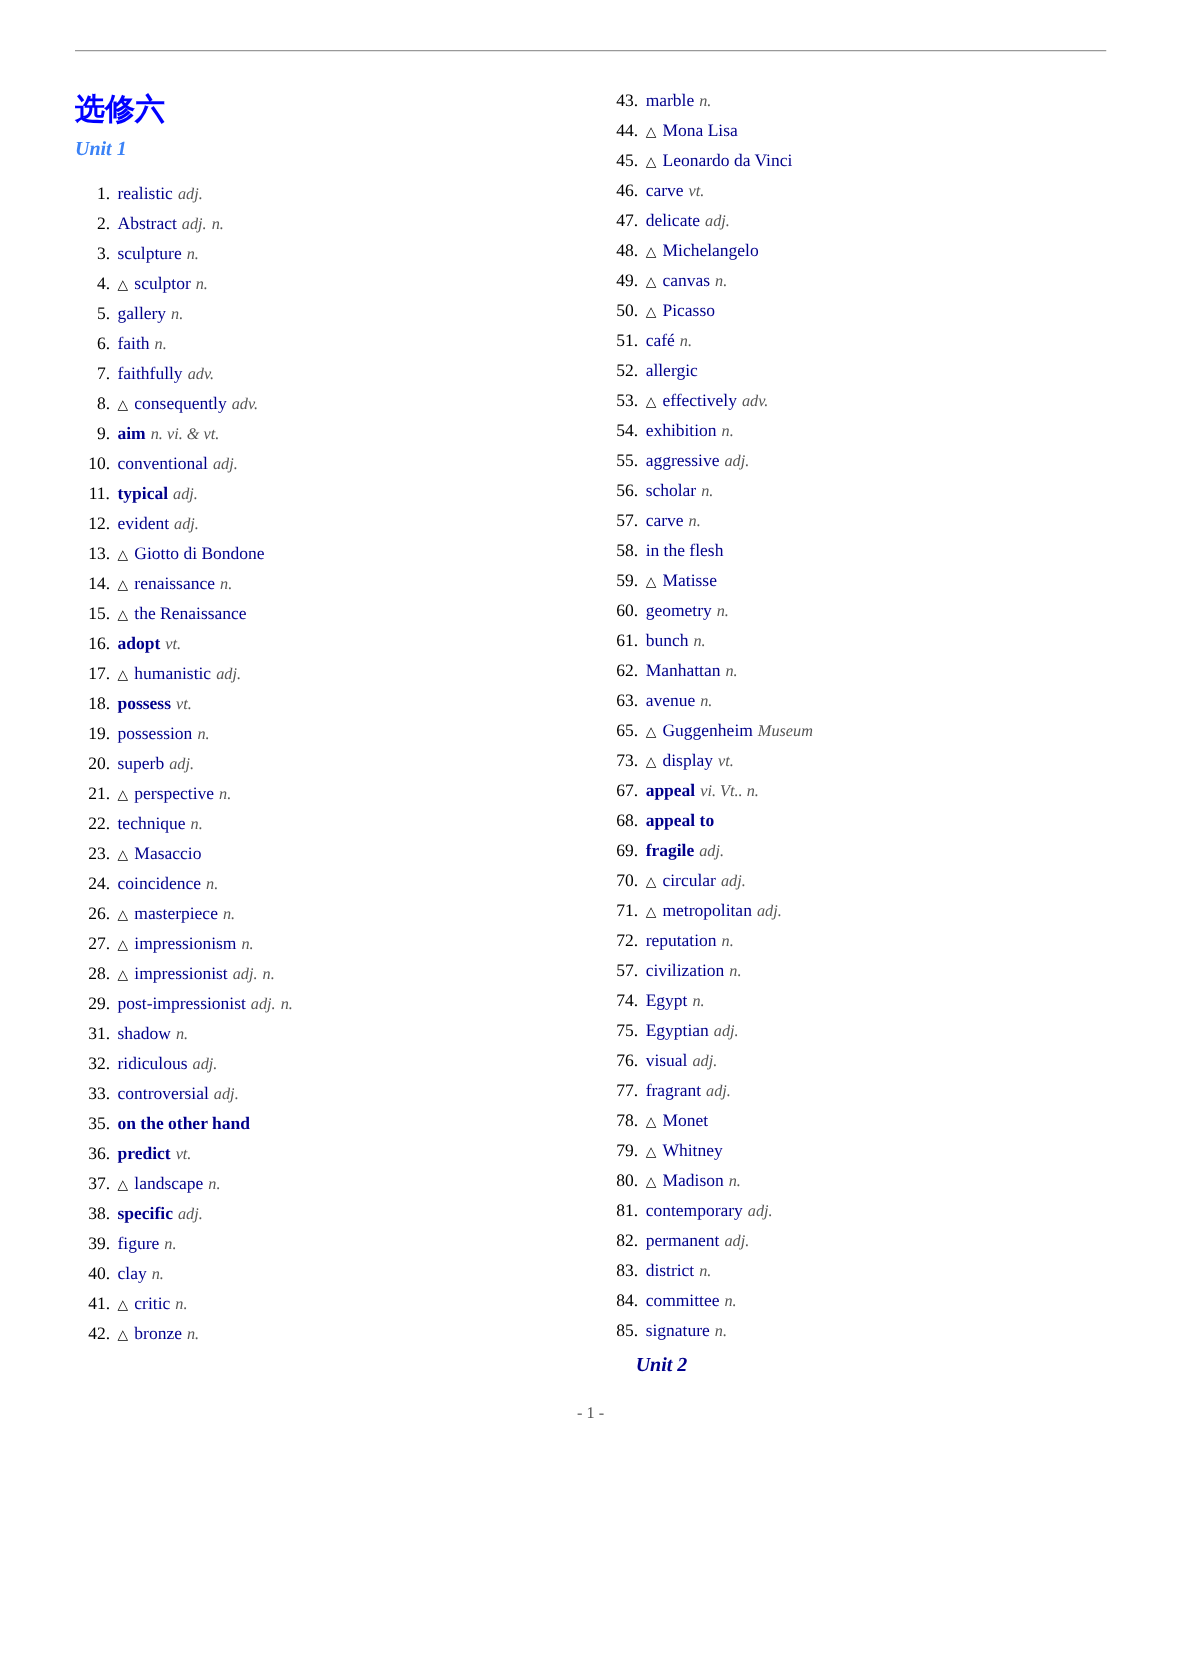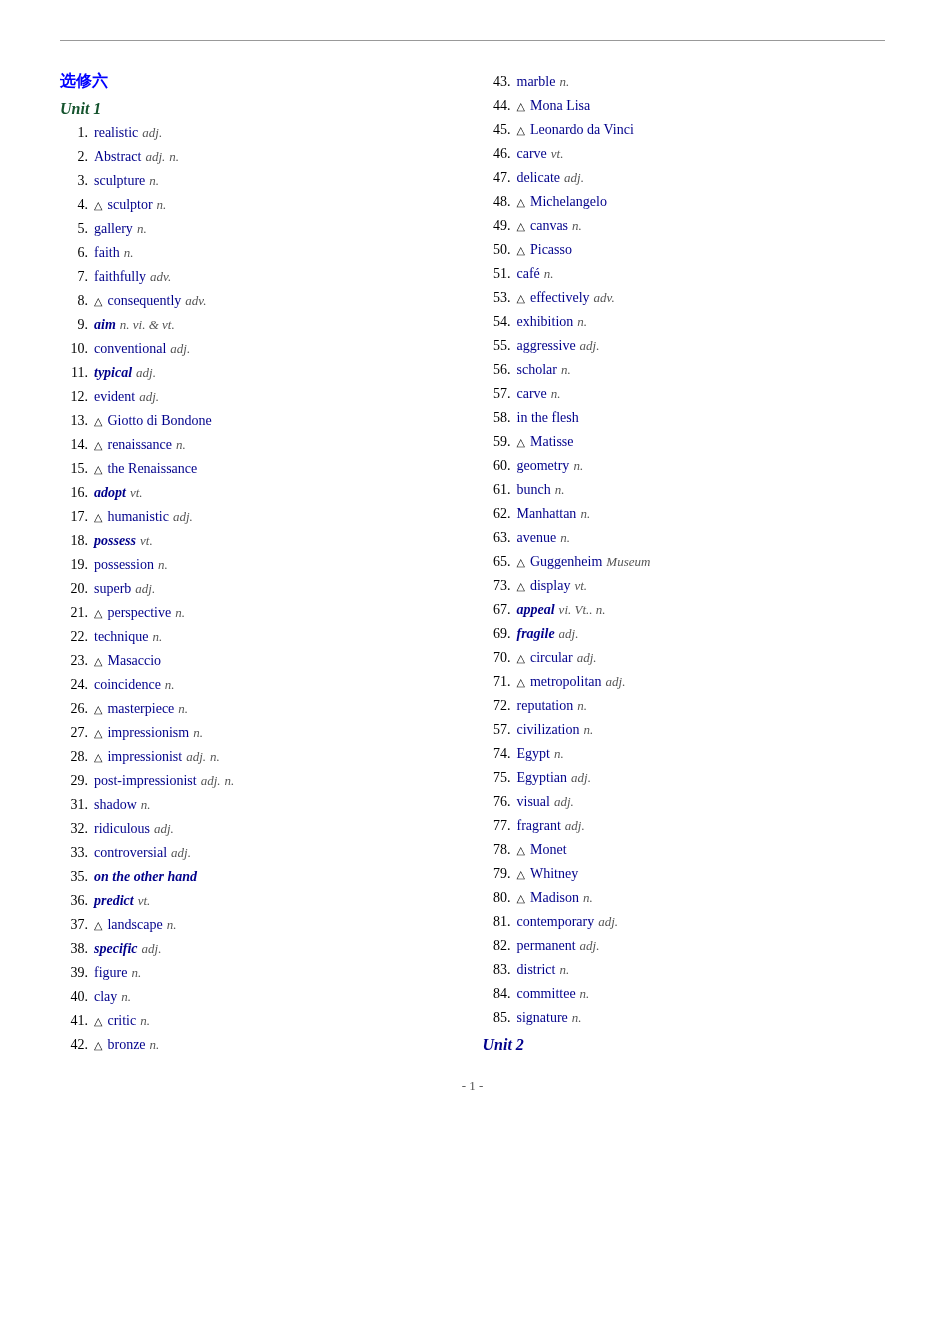--- a/index.html
+++ b/index.html
@@ -9,30 +9,30 @@
       font-size: 14px;
       color: #000;
       padding: 40px 60px;
     }
     .page-header-line {
       border-top: 1px solid #999;
       margin-bottom: 30px;
     }
     .section-title {
       color: #00f;
-      font-size: 16px;
+      font-size: 24px;
       font-weight: bold;
       margin-bottom: 8px;
     }
     .unit-title {
-      color: #14532d;
+      color: #3b82f6;
       font-size: 16px;
       font-style: italic;
       font-weight: bold;
-      margin-bottom: 4px;
+      margin-bottom: 16px;
     }
     .two-col {
       display: flex;
       gap: 0;
     }
     .col {
       flex: 1;
       padding-right: 20px;
     }
     .col:last-child { padding-right: 0; }
@@ -57,21 +57,20 @@
       align-items: baseline;
       gap: 4px;
       flex-wrap: wrap;
     }
     .word {
       font-style: normal;
       color: #00008B;
     }
     .word.bold {
       font-weight: bold;
-      font-style: italic;
     }
     .pos {
       font-style: italic;
       color: #555;
       font-size: 13px;
     }
     .triangle {
       font-size: 11px;
       margin-right: 1px;
       color: #000;
@@ -81,20 +80,21 @@
       margin-top: 20px;
       color: #555;
       font-size: 13px;
     }
     .unit2-title {
       color: #00008B;
       font-size: 16px;
       font-style: italic;
       font-weight: bold;
       margin-top: 8px;
+      margin-left: 26px;
     }
   </style>
 </head>
 <body>
 
 <div class="page-header-line"></div>
 
 <div class="two-col">
   <div class="col">
     <div class="section-title">选修六</div>
@@ -448,20 +448,26 @@
           </span>
         </li>
         <li>
           <span class="num">51.</span>
           <span class="word-entry">
             <span class="word">café</span>
             <span class="pos">n.</span>
           </span>
         </li>
         <li>
+          <span class="num">52.</span>
+          <span class="word-entry">
+            <span class="word">allergic</span>
+          </span>
+        </li>
+        <li>
           <span class="num">53.</span>
           <span class="word-entry">
             <span class="triangle">△</span>
             <span class="word">effectively</span>
             <span class="pos">adv.</span>
           </span>
         </li>
         <li>
           <span class="num">54.</span>
           <span class="word-entry">
@@ -545,20 +551,26 @@
             <span class="triangle">△</span>
             <span class="word">display</span>
             <span class="pos">vt.</span>
           </span>
         </li>
         <li>
           <span class="num">67.</span>
           <span class="word-entry">
             <span class="word bold">appeal</span>
             <span class="pos">vi.  Vt..  n.</span>
+          </span>
+        </li>
+        <li>
+          <span class="num">68.</span>
+          <span class="word-entry">
+            <span class="word bold">appeal to</span>
           </span>
         </li>
         <li>
           <span class="num">69.</span>
           <span class="word-entry">
             <span class="word bold">fragile</span>
             <span class="pos">adj.</span>
           </span>
         </li>
         <li>

